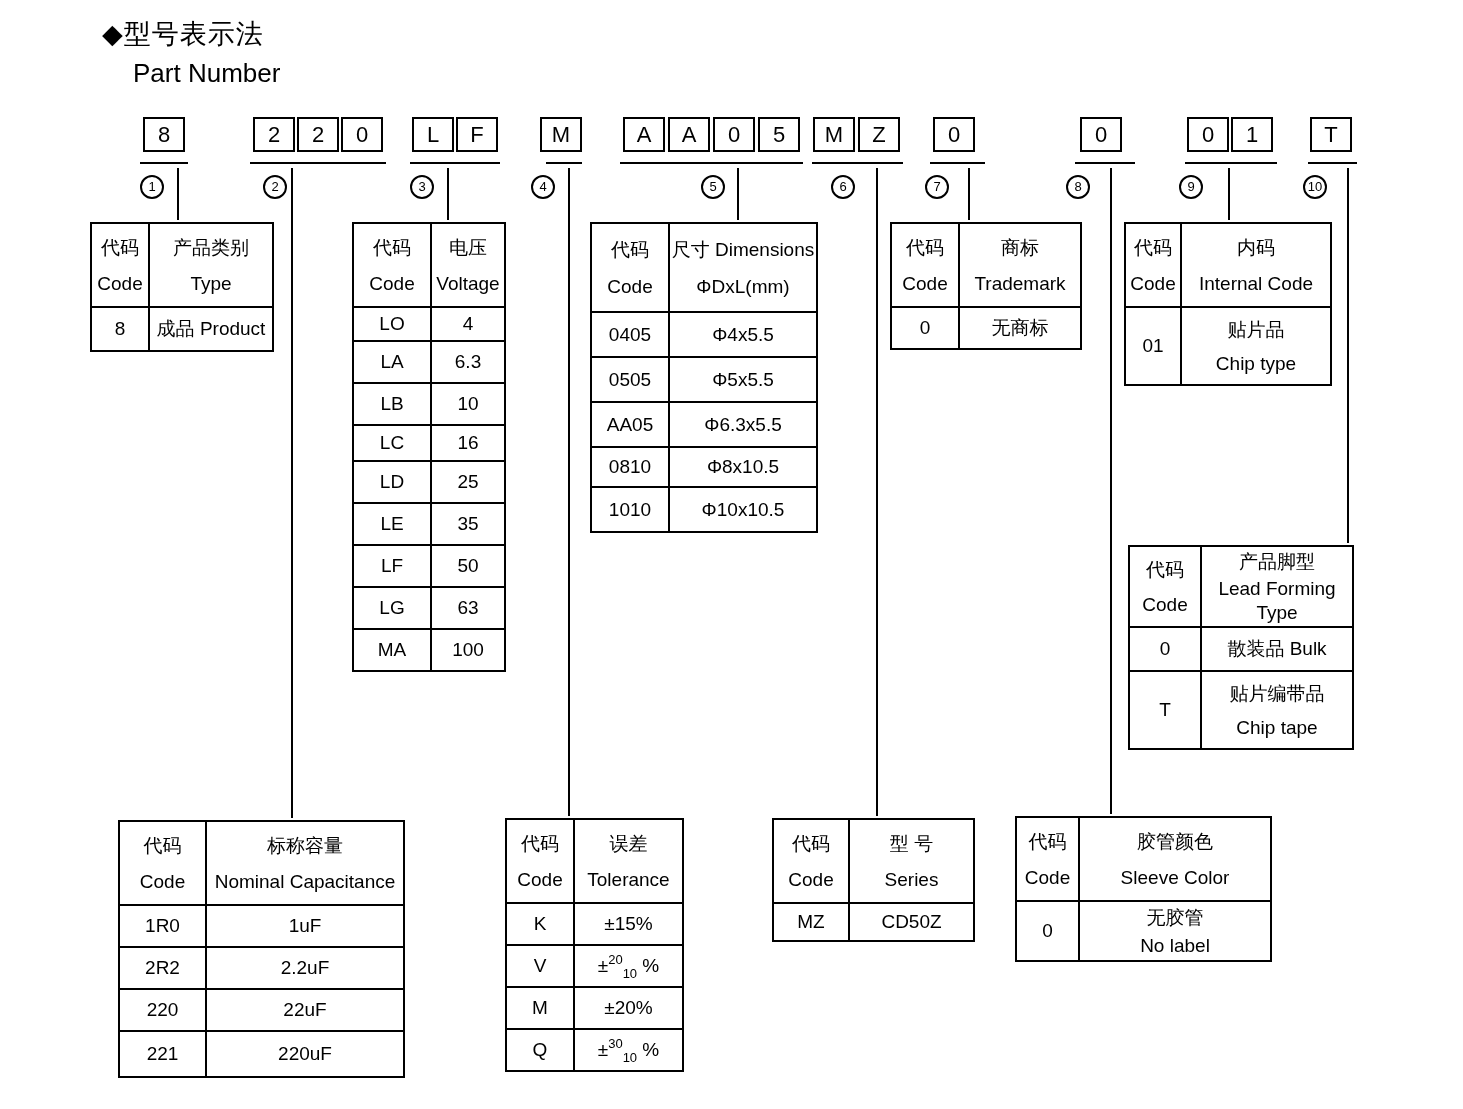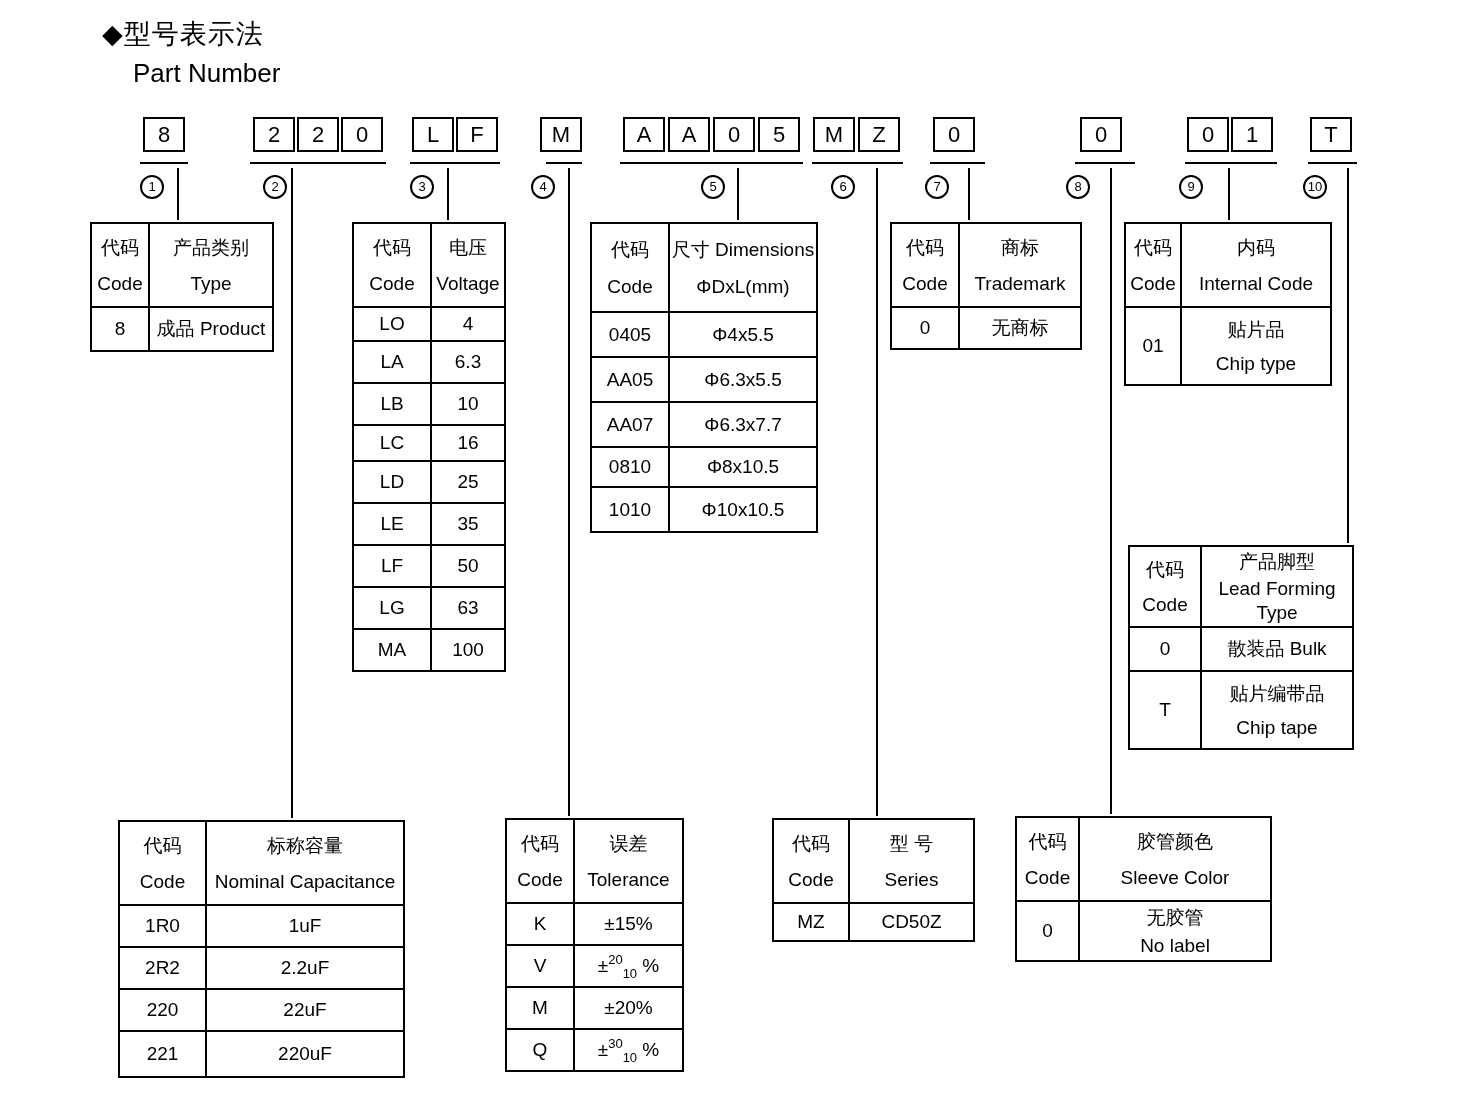--- a/index.html
+++ b/index.html
@@ -195,26 +195,26 @@
               <div>尺寸 Dimensions</div>
               <div>ΦDxL(mm)</div>
             </div>
           </td>
     </tr>
     <tr style="height:45px">
           <td>0405</td>
           <td>Φ4x5.5</td>
         </tr>
     <tr style="height:45px">
+          <td>0505</td>
+          <td>Φ5x5.5</td>
+        </tr>
+    <tr style="height:45px">
           <td>AA05</td>
           <td>Φ6.3x5.5</td>
-        </tr>
-    <tr style="height:45px">
-          <td>AA07</td>
-          <td>Φ6.3x7.7</td>
         </tr>
     <tr style="height:40px">
           <td>0810</td>
           <td>Φ8x10.5</td>
         </tr>
     <tr style="height:45px">
           <td>1010</td>
           <td>Φ10x10.5</td>
         </tr>
   </tbody>

